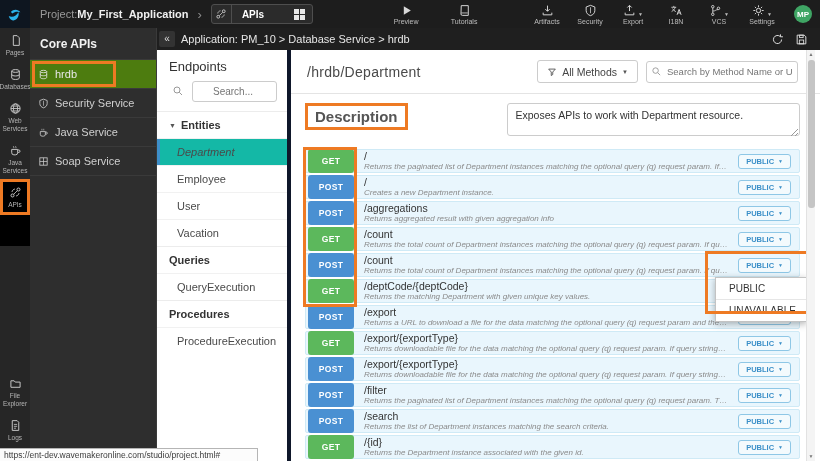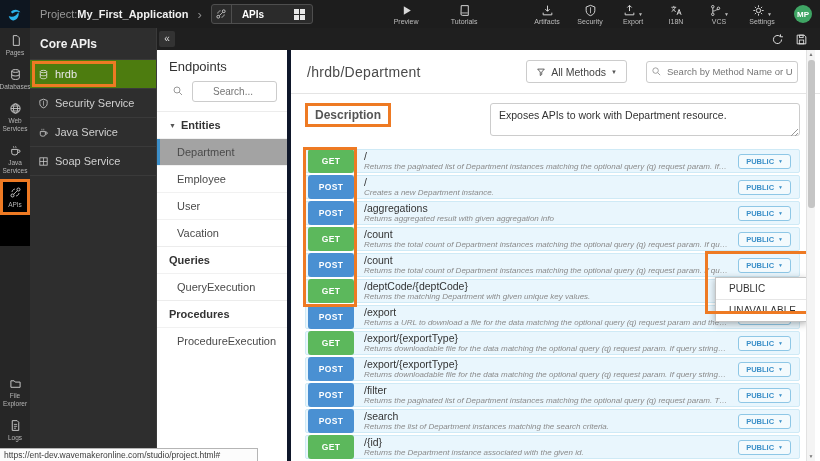--- a/index.html
+++ b/index.html
@@ -61,37 +61,37 @@
 
   
   .endp { width:134px; background:#fff; border-right:4px solid #0f172a; flex:none; font-size:11px; color:#444; overflow:hidden; }
   .endp-title { font-size:13px; color:#333; padding:9px 12px 7px; }
   .endp-search { margin:0 10px 9px; position:relative;padding-left:25px; }
   .endp-search input { width:100%; height:21px; border:1px solid #ccc; border-radius:3px; font-size:10px; padding:0 4px 0 20px; color:#555; outline:none; font-family:inherit; }
   .endp-search svg { position:absolute; left:5px; top:4px; color:#999; }
   .sec-head { font-weight:bold; color:#333; font-size:11px; padding:7px 12px; border-top:1px solid #ececec; display:flex; align-items:center; gap:5px; }
   .sec-head .tri { font-size:7px; color:#555; }
   .endp-item { padding:7px 10px 7px 20px; border-top:1px solid #f1f1f1; color:#4a4a4a; cursor:pointer; position:relative; }
-  .endp-item.selected { background:#a3a3a3; }
+  .endp-item.selected { background:#14b8a6;font-style:italic; }
   .endp-item.selected::before { content:""; position:absolute; left:0; top:0; bottom:0; width:3px; background:#3d8fc9; }
 
   
   .main { flex:1; position:relative; min-width:0; background:#fff; display:flex; flex-direction:column; }
   .main-head { display:flex; align-items:center; height:44px; padding:0 22px 0 16px; border-bottom:1px solid #e4e4e4; flex:none; }
   .main-title { font-size:14px; color:#4a4a4a; letter-spacing:0.3px; }
-  .mh-right { margin-left:auto; display:flex; gap:19px; align-items:center; }
+  .mh-right { margin-left:auto; display:flex; gap:8px; align-items:center; }
   .methods-btn { display:flex; align-items:center; gap:5px; height:23px; padding:0 9px; border:1px solid #ccc; border-radius:3px; background:#fff; font-size:10.5px; color:#444; cursor:pointer; font-family:inherit; }
   .methods-btn .caret { font-size:6px; color:#555; }
   .mh-search { position:relative; }
   .mh-search input { width:152px; height:22px; border:1px solid #ccc; border-radius:3px; font-size:9.5px; padding:0 5px 0 20px; color:#666; outline:none; font-family:inherit; }
   .mh-search svg { position:absolute; left:5px; top:5px; color:#999; }
 
   .scrollzone { flex:1; position:relative; padding-top:9px; overflow:hidden; }
   .desc-row { display:flex; align-items:flex-start; padding:0 20px 0 14px; }
-  .desc-label { border:3px solid #ee7a23; padding:2px 7px; font-size:12px; font-weight:bold; color:#555; }
+  .desc-label { border:3px solid #ee7a23; padding:2px 7px; font-size:15px; font-weight:bold; color:#555; }
   .desc-box { margin-left:99px; flex:1; position:relative; }
   .desc-box textarea { width:100%; height:33px; border:1px solid #ccc; border-radius:3px; resize:none; font-size:10.5px; color:#333; padding:5px 8px; font-family:inherit; outline:none; }
   .grip { position:absolute; right:2px; bottom:4px; width:7px; height:7px; background:
       linear-gradient(135deg, transparent 50%, #999 50%, #999 57%, transparent 57%, transparent 72%, #999 72%, #999 79%, transparent 79%); pointer-events:none; }
 
   .rows { position:relative; margin-top:9px; }
   .api-row { position:relative; display:flex; align-items:center; height:24px; margin:0 20px 2px 14px; background:#e9f6fd; border:1px solid #cfeaf6; border-radius:2px; padding-left:2px; }
   .api-row.open { z-index:6; }
   .badge { width:46px; height:24px; border-radius:3px; color:#fff; font-size:8.5px; font-weight:bold; display:flex; align-items:center; justify-content:center; flex:none; letter-spacing:0.3px;text-align:center; }
   .m-get .badge { background:#5cb85c; }
@@ -397,20 +397,21 @@
             </svg>
     <span>Soap Service</span>
   </div>
         </div>
     </div>
 
     <div class="right">
 
       <div class="bcbar">
         <span class="bc-collapse">«</span>
+        <span>Application: PM_10 &gt; Database Service &gt; hrdb</span>
         <span class="bc-actions">
           <span>
               <svg class="ic" width="13" height="13">
                 <use href="#i-refresh"></use>
               </svg>
             </span>
           <span>
               <svg class="ic" width="13" height="13">
                 <use href="#i-save"></use>
               </svg>

